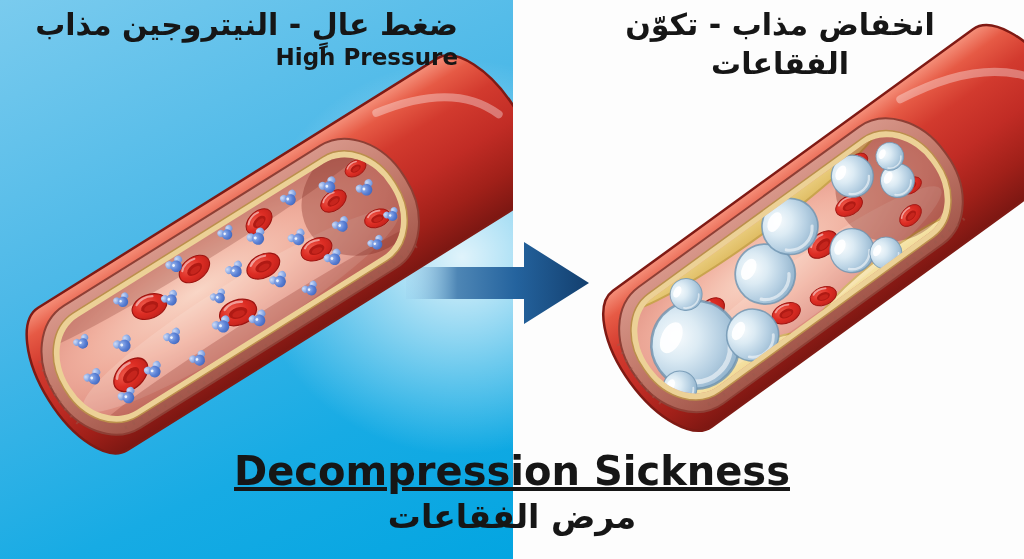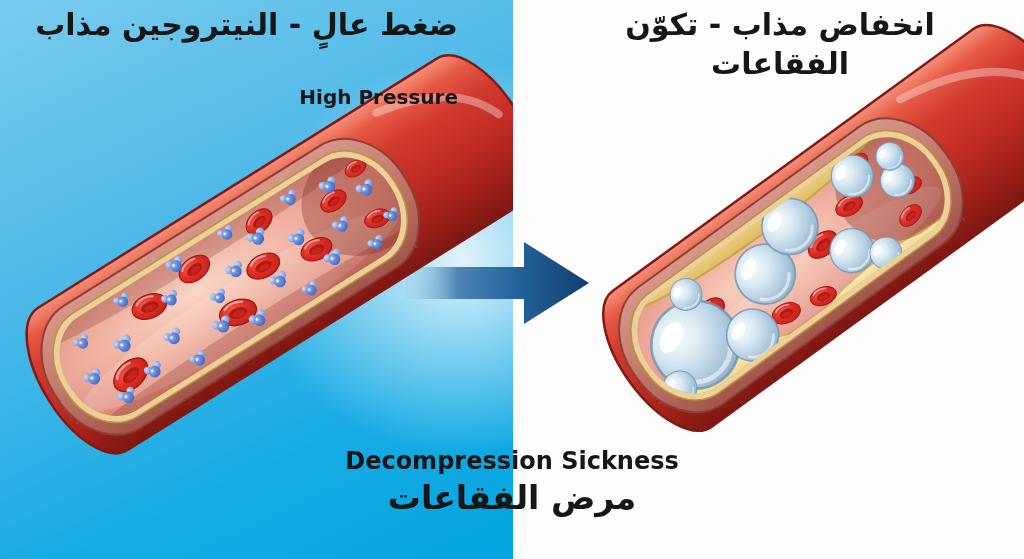--- a/index.html
+++ b/index.html
@@ -13,25 +13,25 @@
       radial-gradient(60% 52% at 90% 46%, rgba(255,255,255,0.85) 0%, rgba(255,255,255,0) 68%),
       linear-gradient(155deg, #7acbee 0%, #4db9e8 38%, #17abe4 74%, #03a5e1 100%);
   }
   .bg-right {
     position:absolute; left:513px; top:0; width:511px; height:559px;
     background:#fdfdfd;
   }
   .illustration { position:absolute; left:0; top:0; }
   .title { position:absolute; text-align:center; color:#161616; }
   .title .ar { font-size:30px; font-weight:bold; line-height:1.3; letter-spacing:0.5px; }
-  .title .en { font-size:20px; font-weight:bold; line-height:1.15;margin-top:42px; }
+  .title .en { font-size:23px; font-weight:bold; line-height:1.15; }
   .title-left  { left:28px;  top:5px; width:430px;text-align:right; }
   .title-right { left:556px; top:5px; width:448px; }
   .caption { position:absolute; left:0; top:447px; width:1024px; text-align:center; color:#161616; }
-  .caption .en { font-size:24px; font-weight:bold; line-height:1.2; }
+  .caption .en { font-size:40px; font-weight:bold; line-height:1.2;text-decoration:underline; }
   .caption .ar { font-size:33px; font-weight:bold; line-height:1.35; }
 </style>
 </head>
 <body>
 
 <div class="stage">
   <div class="bg-left"></div>
   <div class="bg-right"></div>
 
   <svg class="illustration" width="1024" height="559" viewBox="0 0 1024 559">

